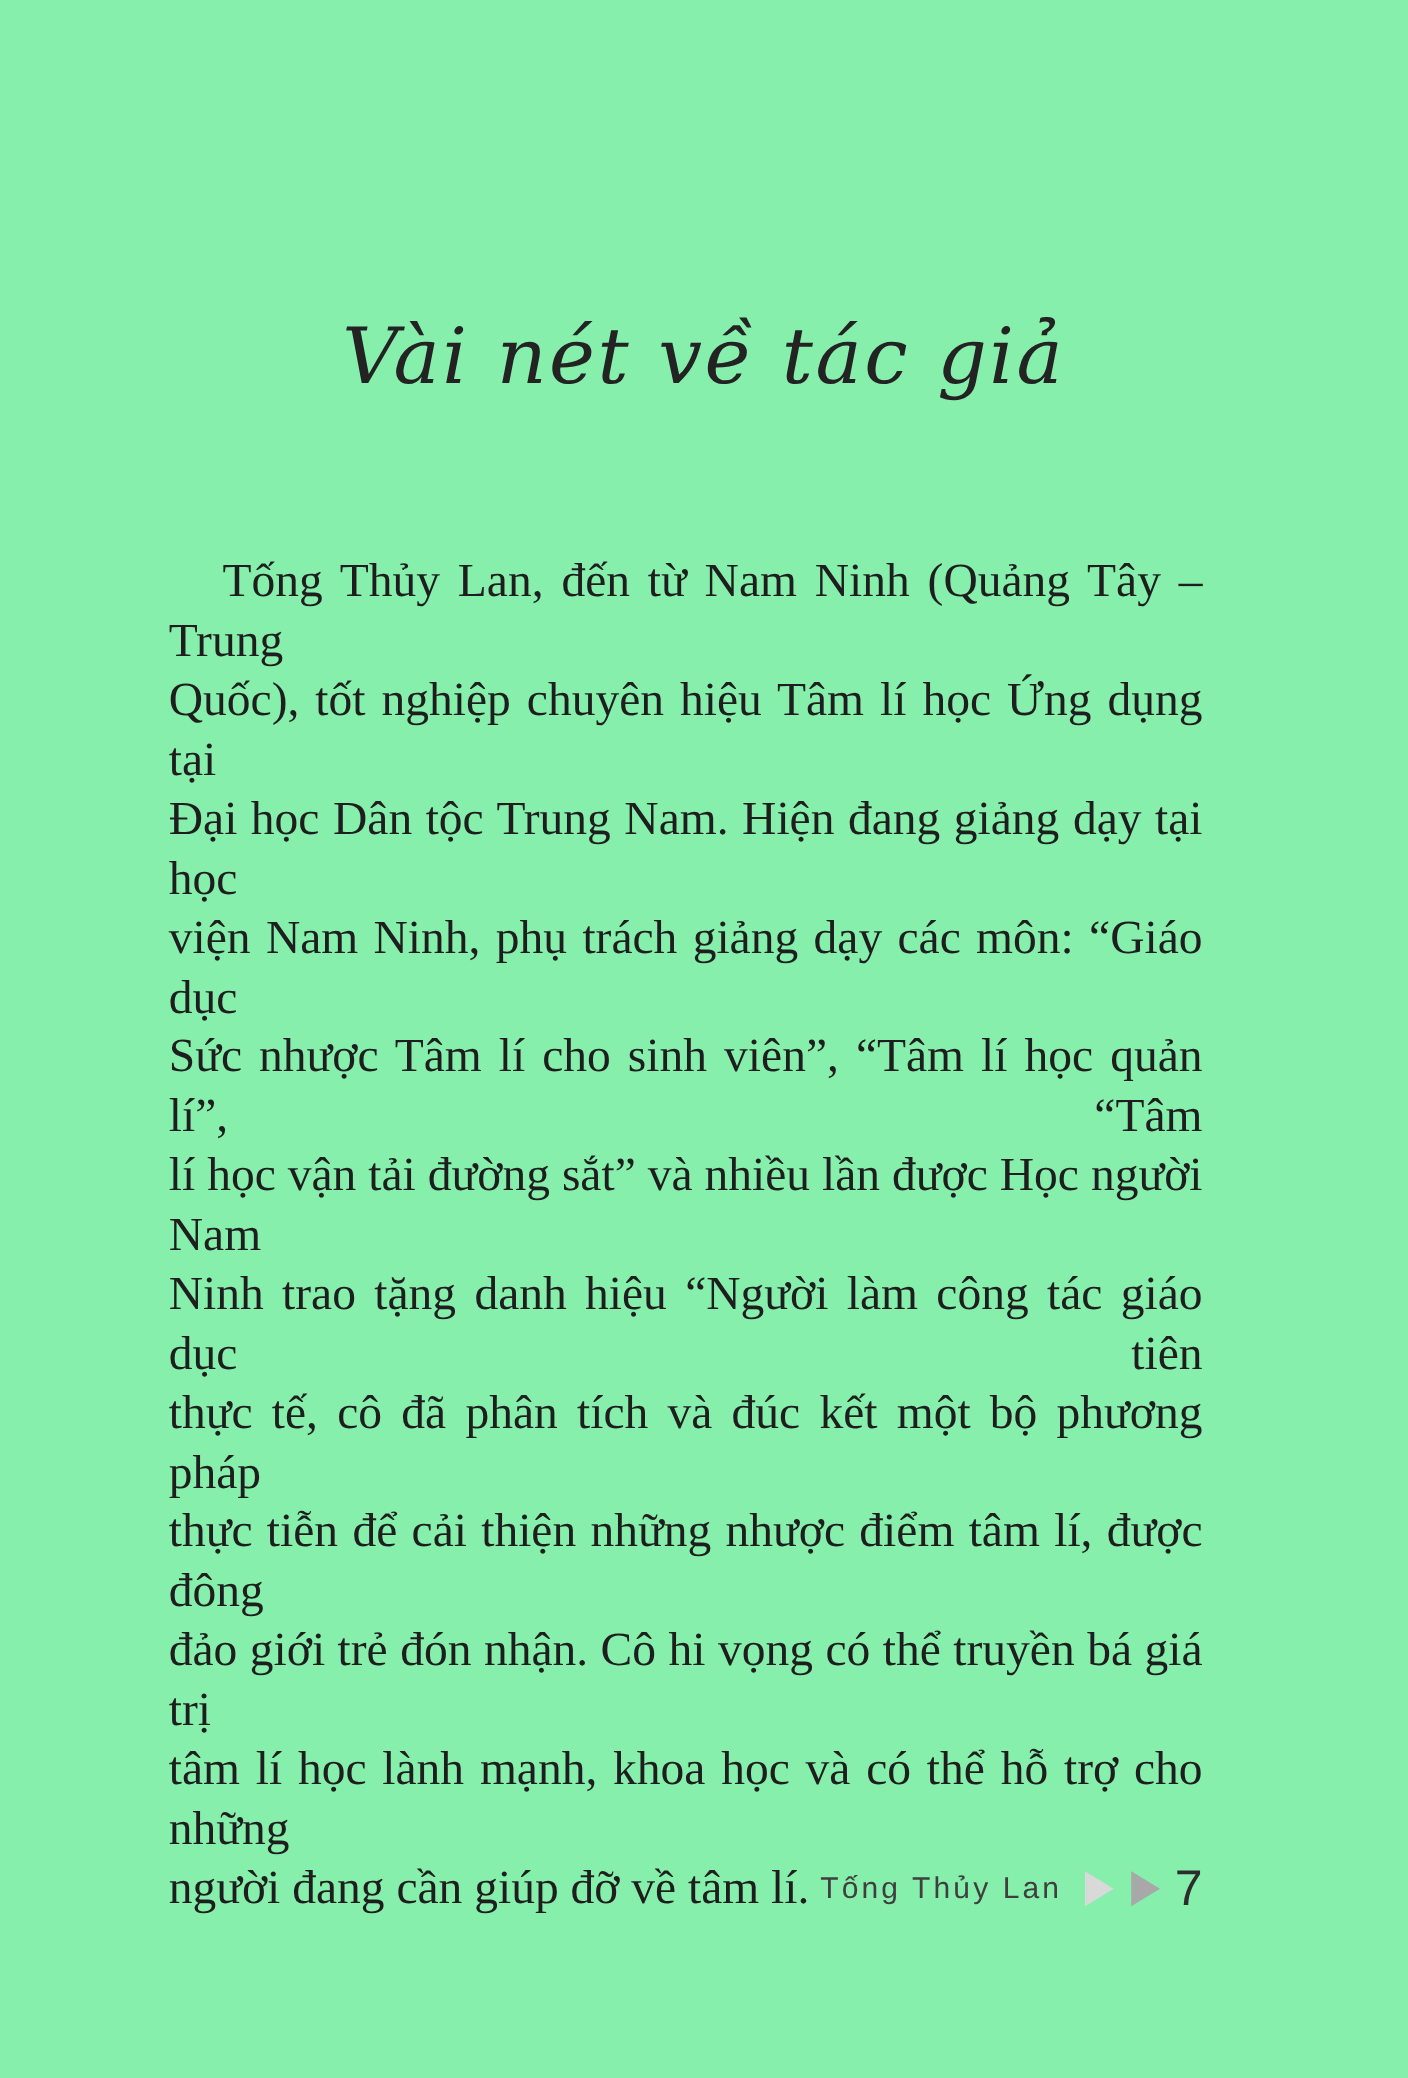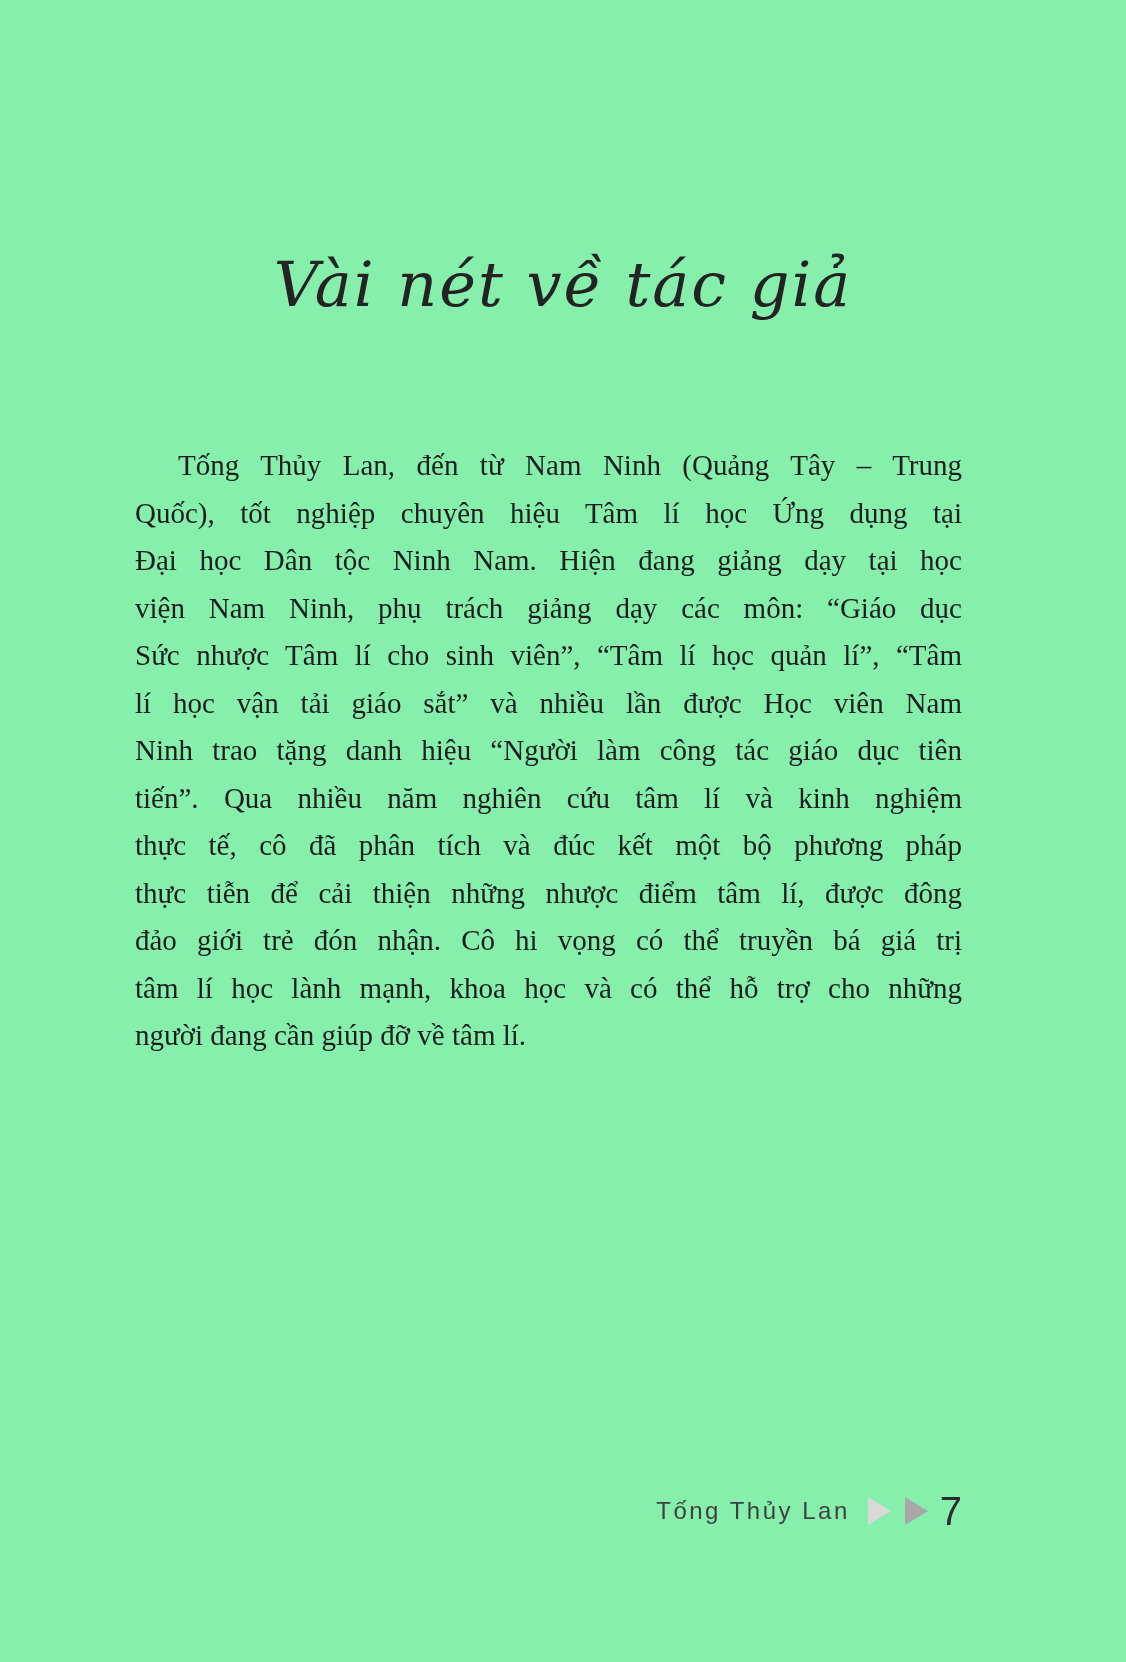--- a/index.html
+++ b/index.html
@@ -34,21 +34,21 @@
     font-weight: 400;
     font-size: 62px;
     letter-spacing: 2px;
     color: #232323;
   }
   .bio {
     position: absolute;
     top: 442px;
     left: 0;
     width: 827px;
-    font-size: 29px;
+    font-size: 38px;
     line-height: 47.5px;
     color: #1e1e1e;
   }
   .bio-line {
     text-align: justify;
     text-align-last: justify;
     white-space: normal;
   }
   .bio-line.first {
     text-indent: 43px;
@@ -95,26 +95,25 @@
 <body>
 
 <div class="page">
 
   <h1 class="chapter-title">Vài nét về tác giả</h1>
 
   <div class="content-col">
     <div class="bio">
         <div class="bio-line first">Tống Thủy Lan, đến từ Nam Ninh (Quảng Tây – Trung</div>
         <div class="bio-line">Quốc), tốt nghiệp chuyên hiệu Tâm lí học Ứng dụng tại</div>
-        <div class="bio-line">Đại học Dân tộc Ninh Nam. Hiện đang giảng dạy tại học</div>
+        <div class="bio-line">Đại học Dân tộc Trung Nam. Hiện đang giảng dạy tại học</div>
         <div class="bio-line">viện Nam Ninh, phụ trách giảng dạy các môn: “Giáo dục</div>
         <div class="bio-line">Sức nhược Tâm lí cho sinh viên”, “Tâm lí học quản lí”, “Tâm</div>
-        <div class="bio-line">lí học vận tải giáo sắt” và nhiều lần được Học viên Nam</div>
+        <div class="bio-line">lí học vận tải đường sắt” và nhiều lần được Học người Nam</div>
         <div class="bio-line">Ninh trao tặng danh hiệu “Người làm công tác giáo dục tiên</div>
-        <div class="bio-line">tiến”. Qua nhiều năm nghiên cứu tâm lí và kinh nghiệm</div>
         <div class="bio-line">thực tế, cô đã phân tích và đúc kết một bộ phương pháp</div>
         <div class="bio-line">thực tiễn để cải thiện những nhược điểm tâm lí, được đông</div>
         <div class="bio-line">đảo giới trẻ đón nhận. Cô hi vọng có thể truyền bá giá trị</div>
         <div class="bio-line">tâm lí học lành mạnh, khoa học và có thể hỗ trợ cho những</div>
         <div class="bio-line last">người đang cần giúp đỡ về tâm lí.</div>
       </div>
   </div>
 
   <div class="content-col">
     <div class="page-footer">

